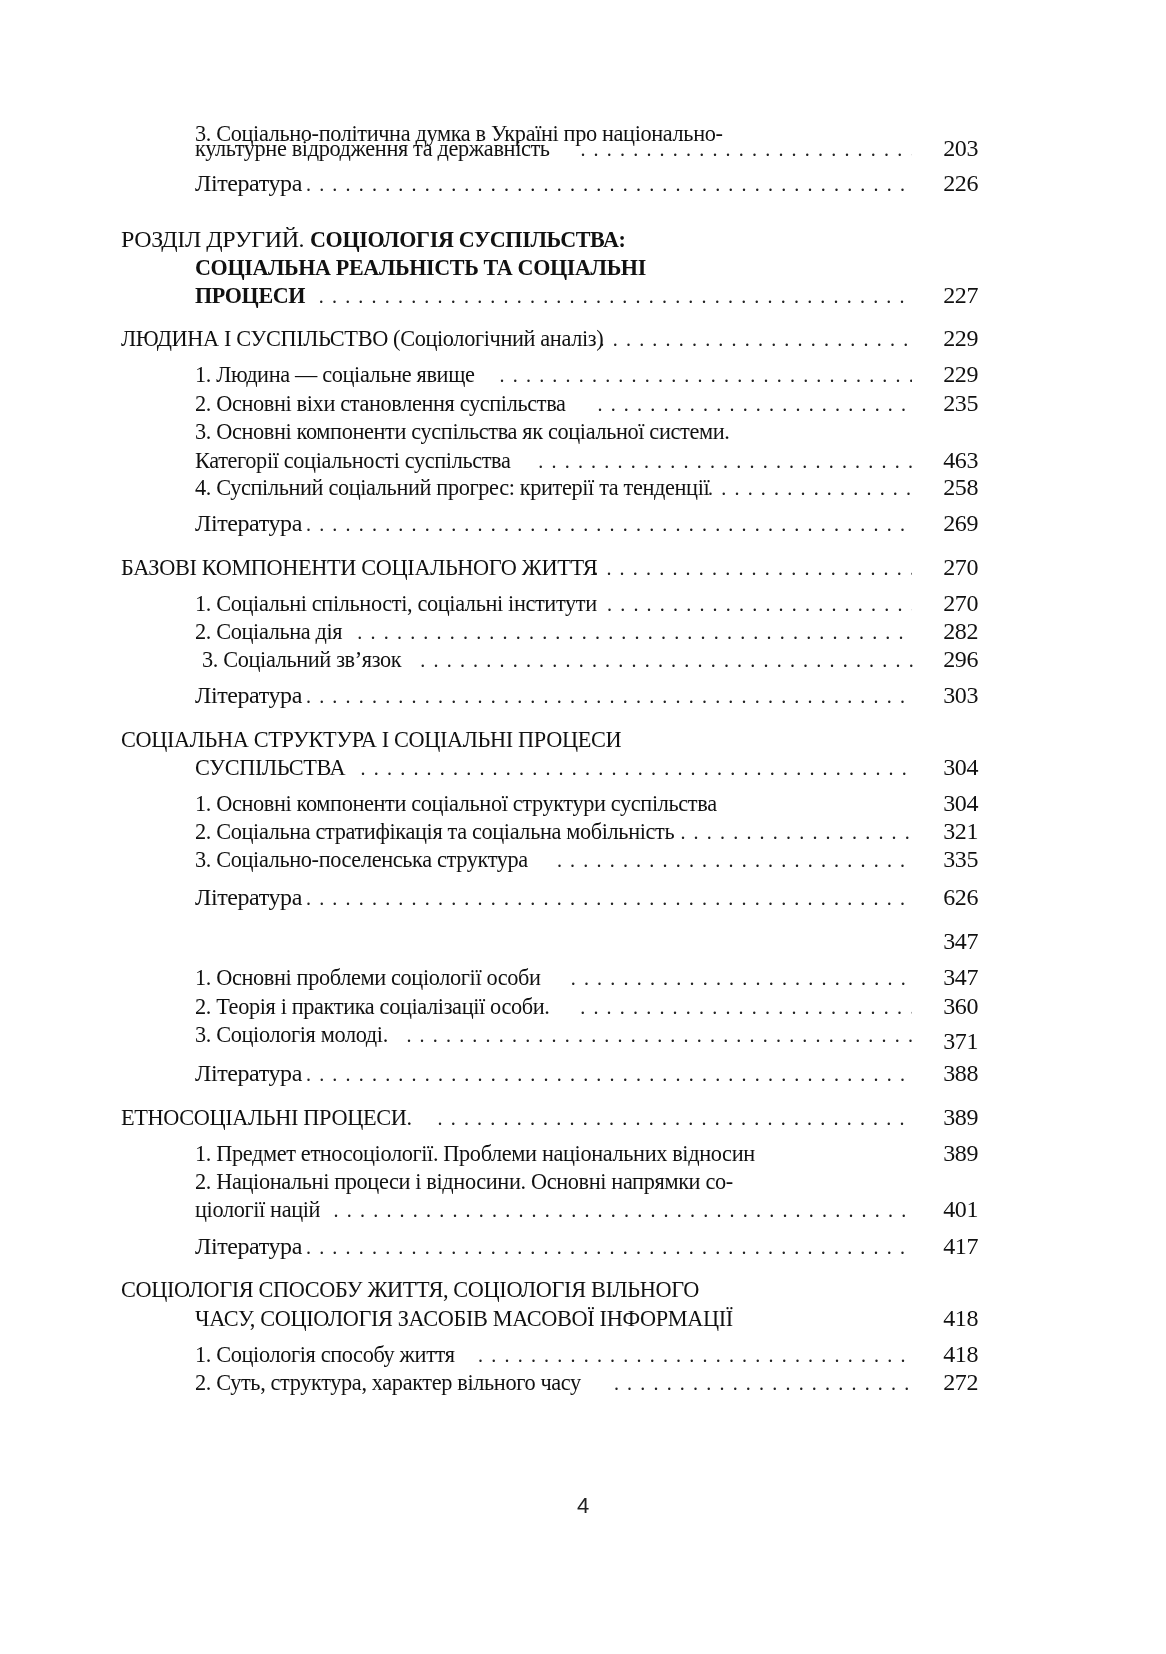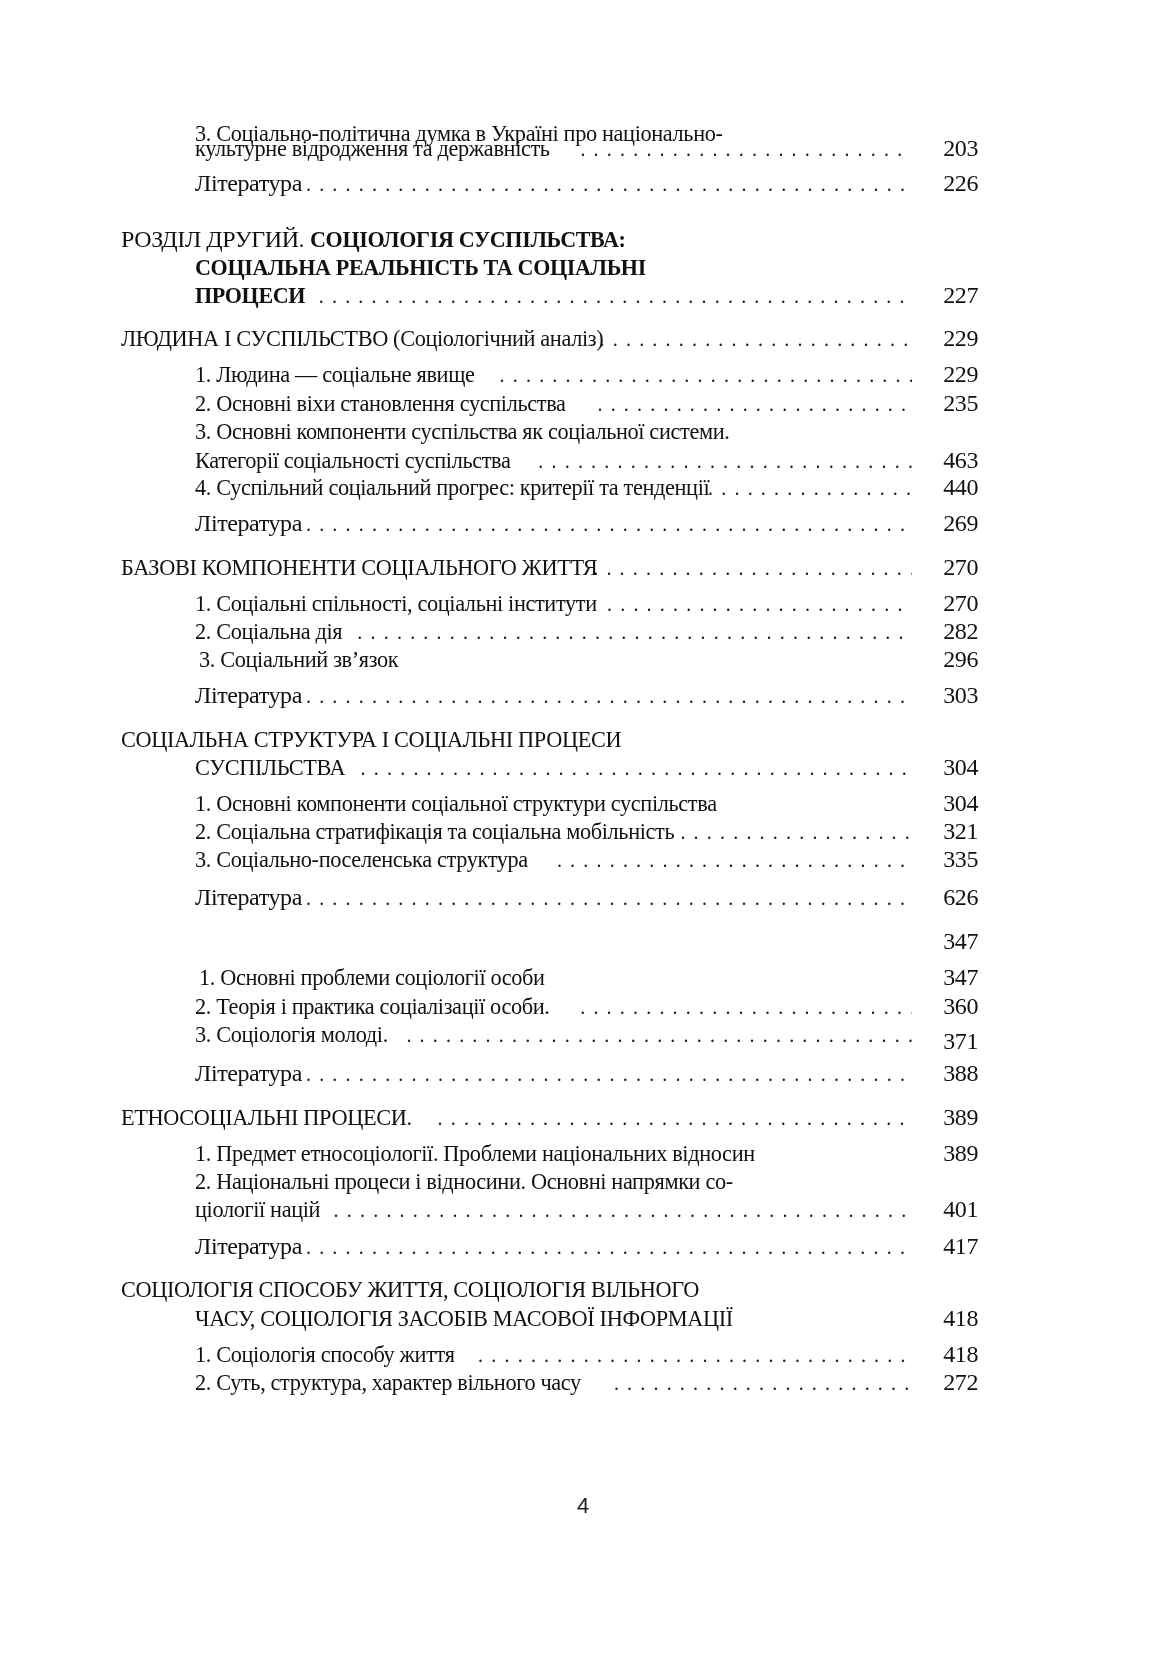--- a/index.html
+++ b/index.html
@@ -72,21 +72,21 @@
   <div class="line entry" style="top:445px;left:195px;width:723px;">
     <span class="txt" style="transform:scaleX(0.93);">Категорії соціальності суспільства</span>
     <span class="dots"></span>
   </div>
   <div class="line num" style="top:445px;">463</div>
 
   <div class="line entry" style="top:472px;left:195px;width:723px;">
     <span class="txt" style="transform:scaleX(0.93);">4. Суспільний соціальний прогрес: критерії та тенденції</span>
     <span class="dots" style="margin-left:-40px;"></span>
   </div>
-  <div class="line num" style="top:472px;">440</div>
+  <div class="line num" style="top:472px;">258</div>
 
   <div class="line entry" style="top:508px;left:195px;width:723px;">
     <span class="txt ital">Література</span>
     <span class="dots"></span>
   </div>
   <div class="line num" style="top:508px;">269</div>
 
   <div class="line entry" style="top:552px;left:121px;width:797px;">
     <span class="txt" style="transform:scaleX(0.93);">БАЗОВІ КОМПОНЕНТИ СОЦІАЛЬНОГО ЖИТТЯ</span>
     <span class="dots" style="margin-left:-40px;"></span>
@@ -98,21 +98,21 @@
     <span class="dots" style="margin-left:-20px;"></span>
   </div>
   <div class="line num" style="top:588px;">270</div>
 
   <div class="line entry" style="top:616px;left:195px;width:723px;">
     <span class="txt" style="transform:scaleX(0.93);">2. Соціальна дія</span>
     <span class="dots"></span>
   </div>
   <div class="line num" style="top:616px;">282</div>
 
-  <div class="line entry" style="top:644px;left:195px;width:723px;flex-direction:column;">
+  <div class="line entry" style="top:644px;left:202px;width:723px;">
     <span class="txt" style="transform:scaleX(0.93);">3. Соціальний зв’язок</span>
     <span class="dots"></span>
   </div>
   <div class="line num" style="top:644px;">296</div>
 
   <div class="line entry" style="top:680px;left:195px;width:723px;">
     <span class="txt ital">Література</span>
     <span class="dots"></span>
   </div>
   <div class="line num" style="top:680px;">303</div>
@@ -140,21 +140,21 @@
   <div class="line num" style="top:844px;">335</div>
 
   <div class="line entry" style="top:882px;left:195px;width:723px;">
     <span class="txt ital">Література</span>
     <span class="dots"></span>
   </div>
   <div class="line num" style="top:882px;">626</div>
 
   <div class="line num" style="top:926px;">347</div>
 
-  <div class="line entry" style="top:962px;left:195px;width:723px;flex-direction:column;">
+  <div class="line entry" style="top:962px;left:195px;width:723px;">
     <span class="txt" style="transform:scaleX(0.93);">1. Основні проблеми соціології особи</span>
     <span class="dots"></span>
   </div>
   <div class="line num" style="top:962px;">347</div>
 
   <div class="line entry" style="top:991px;left:195px;width:723px;">
     <span class="txt" style="transform:scaleX(0.93);">2. Теорія і практика соціалізації особи.</span>
     <span class="dots"></span>
   </div>
   <div class="line num" style="top:991px;">360</div>

